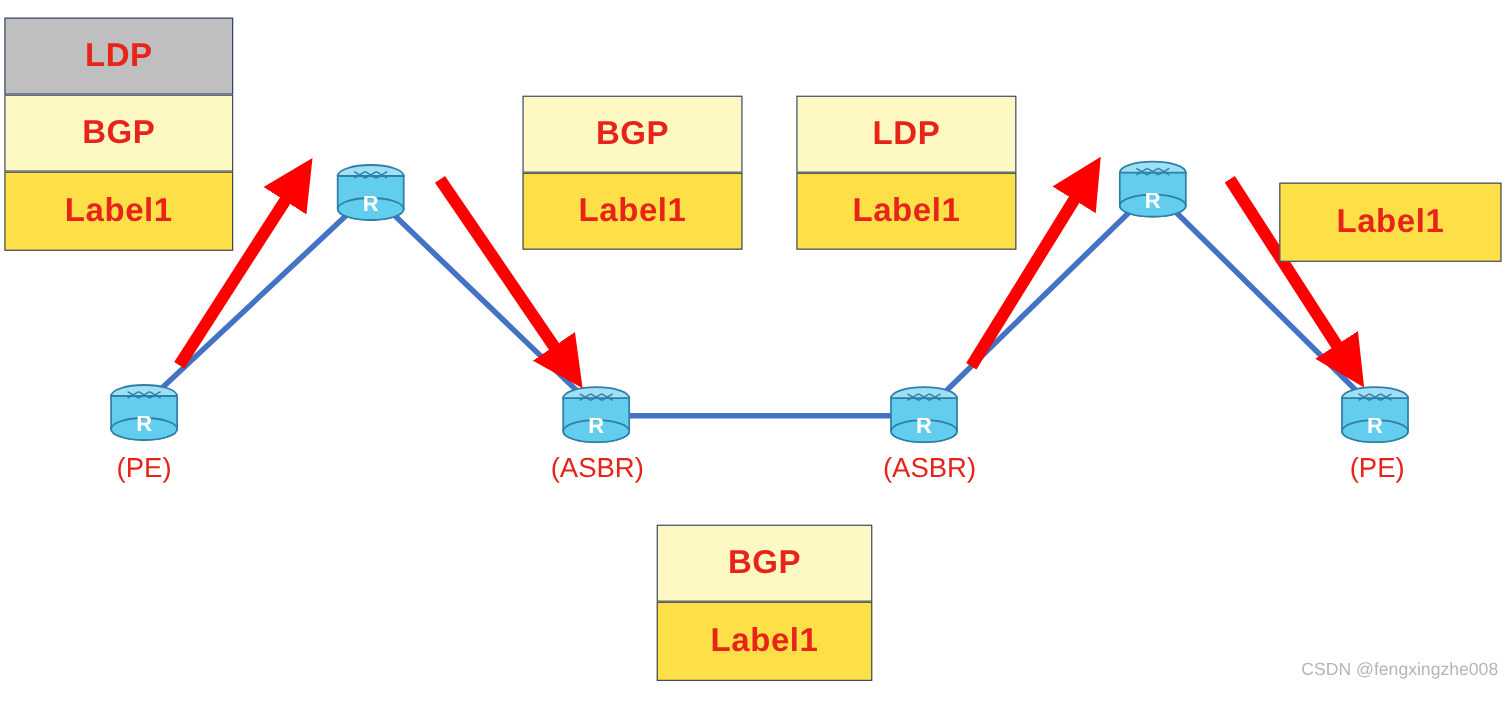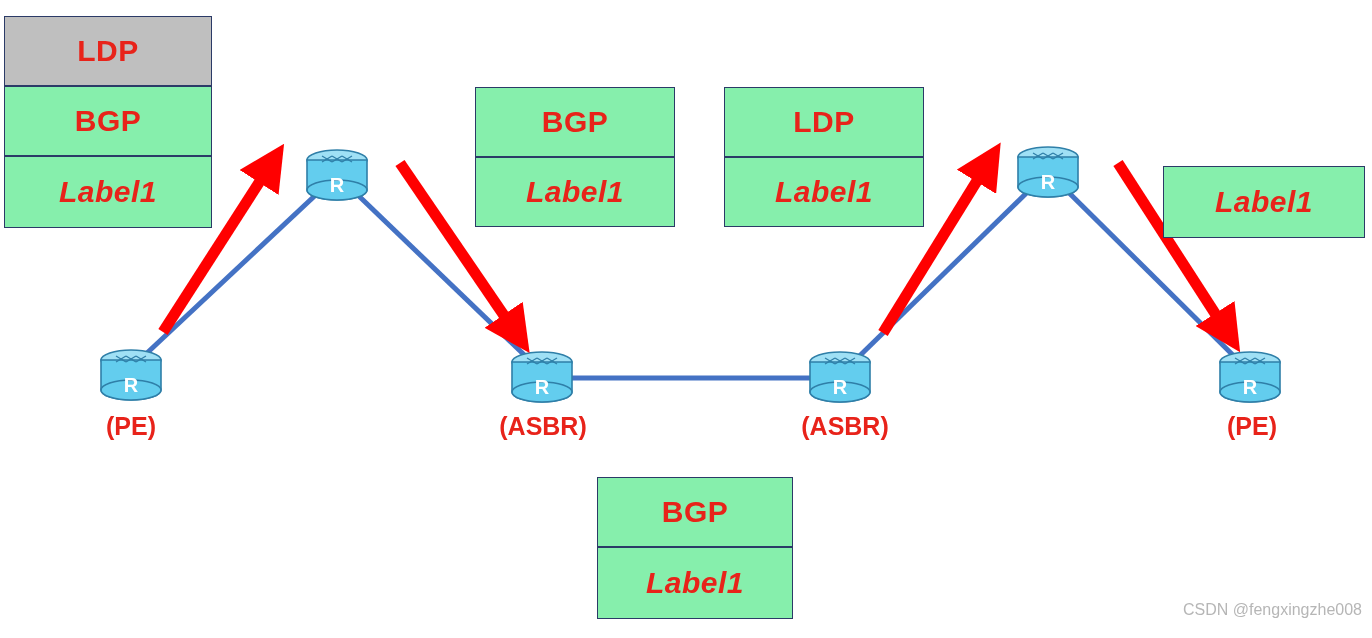--- a/index.html
+++ b/index.html
@@ -7,26 +7,26 @@
     width:1372px;height:638px;position:relative;background:#ffffff;
     font-family:"Liberation Sans", sans-serif;overflow:hidden;
   }
   .stack{position:absolute;}
   .cell{
     box-sizing:border-box;
     border:1px solid #2b3a67;
     display:flex;align-items:center;justify-content:center;
     color:#e8231a;font-weight:bold;letter-spacing:.5px;
   }
-  .cell.ldp, .cell.bgp{background:#86efac;}
+  .cell.ldp, .cell.bgp{background:#fef9c3;}
   .cell.gray{background:#bfbfbf;}
-  .cell.label{background:#86efac;font-style:italic;}
+  .cell.label{background:#fde047;}
   .router{position:absolute;width:70px;height:56px;}
   .node-label{
-    position:absolute;color:#e8231a;font-weight:bold;font-size:25px;
+    position:absolute;color:#e8231a;font-weight:normal;font-size:25px;
     white-space:nowrap;text-align:center;
   }
   .watermark{
     position:absolute;right:10px;bottom:19px;color:#b6b6b6;font-size:16px;
     font-family:"Liberation Sans", sans-serif;
   }
   svg.layer{position:absolute;left:0;top:0;width:1372px;height:638px;}
   svg.layer.lines{z-index:1;}
   svg.layer.arrows{z-index:3;}
   .router{z-index:2;}

